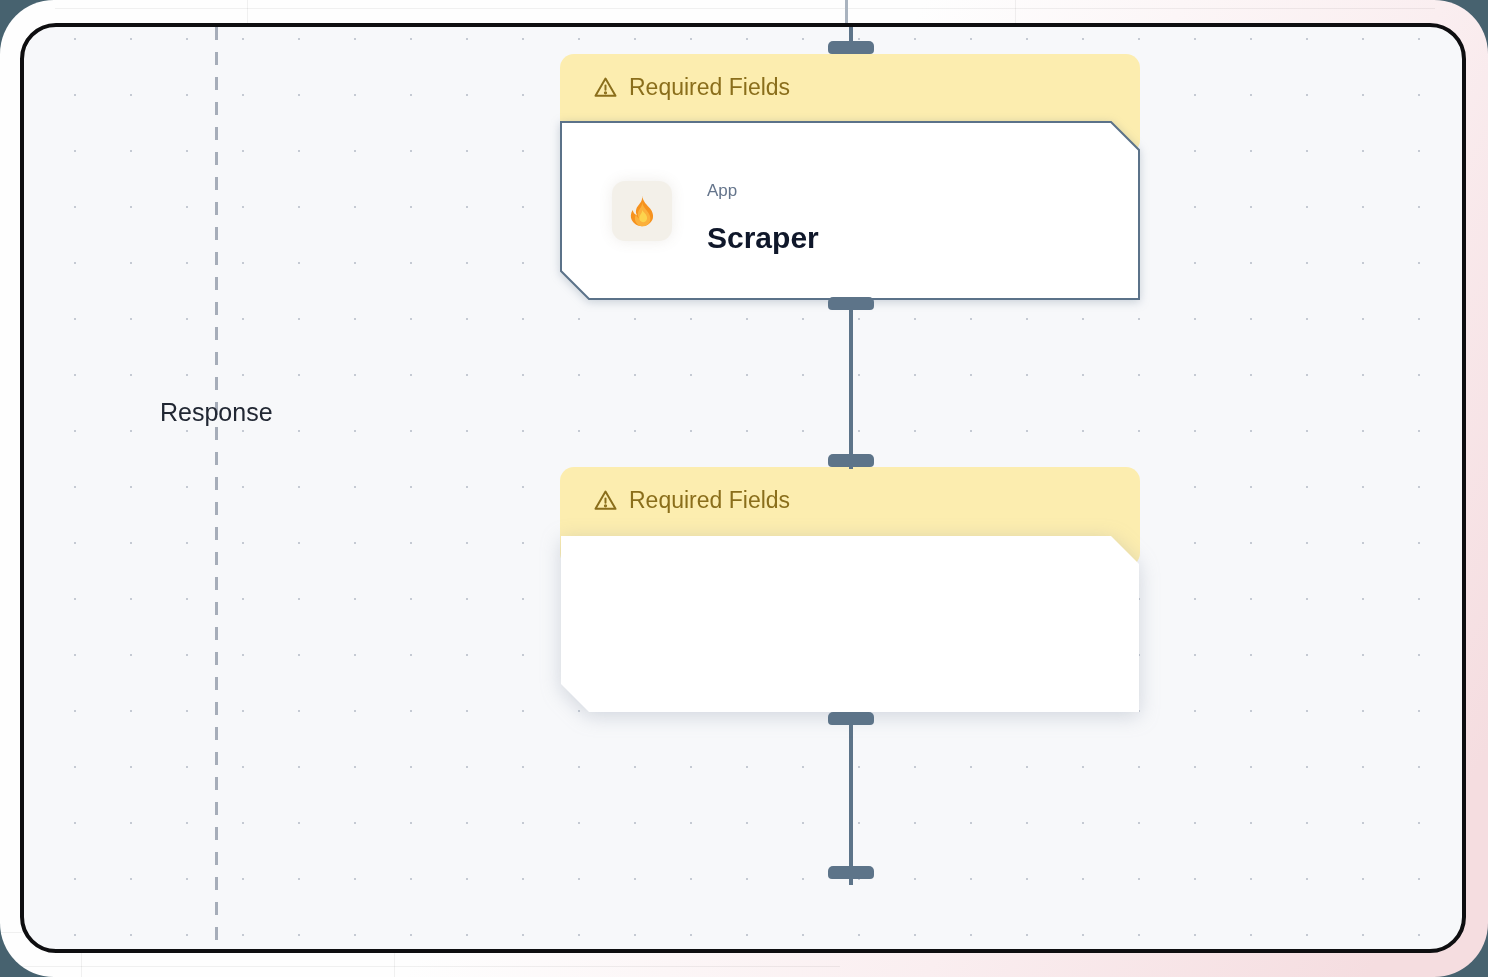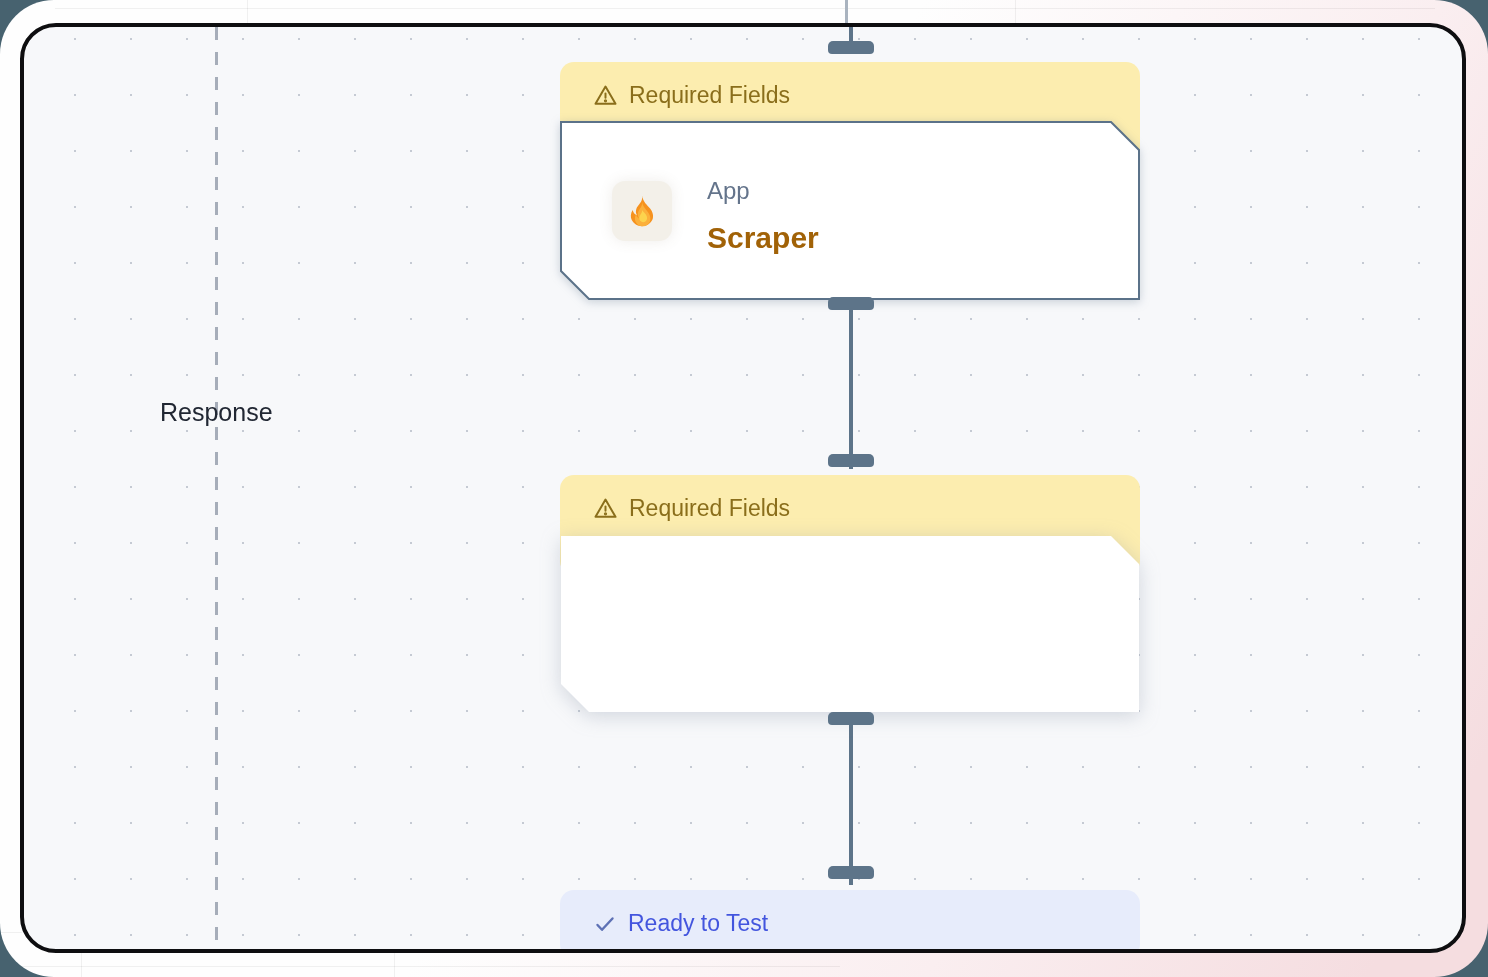--- a/index.html
+++ b/index.html
@@ -45,21 +45,21 @@
   .handle {
     position:absolute; left:804px; width:46px; height:13px;
     background:#5D7489; border-radius:5px 5px 4px 4px; z-index:6;
   }
   .h1t{top:14px} .h1b{top:270px} .h2t{top:427px} .h2b{top:685px} .h3t{top:839px}
 
   
   .node { position:absolute; left:536px; width:580px; }
   .banner {
     position:absolute; left:0; top:0; width:580px; height:100px;
-    border-radius:14px; z-index:1;margin-top:8px;
+    border-radius:14px; z-index:1;
   }
   .banner.warning { background:#FCEDAF; }
   .banner.ready   { background:#E7ECFB; height:68px; }
   .banner-inner { height:67px; display:flex; align-items:center; gap:11px; padding-left:33px; }
   .banner.warning .banner-label { font-size:23px; font-weight:500; color:#8A6E1B; }
   .banner.ready  .banner-label { font-size:23px; font-weight:500; color:#4355DE; }
 
   .card-shape { position:absolute; left:0; z-index:2; }
   .card-shape.bordered { filter:drop-shadow(0 2px 5px rgba(90,114,137,0.30)); }
   .card-shape.plain    { filter:drop-shadow(0 4px 10px rgba(120,134,156,0.30)); }
@@ -70,22 +70,22 @@
     display:flex; align-items:center; justify-content:center;
   }
   .fire-bg {
     background:#f3f0e9; border-radius:13px;
     box-shadow:0 0 14px rgba(120,110,80,0.12);
   }
   .ai-bg {
     background:#EE3A47; border-radius:14px;
     box-shadow:0 0 0 5px rgba(238,58,71,0.16), 0 0 20px rgba(238,58,71,0.45);
   }
-  .node-category { position:absolute; left:147px; top:56px; font-size:24px; color:#64748B; line-height:28px; }
-  .node-title    { position:absolute; left:147px; top:98px; font-size:30px; font-weight:600; color:#a16207; line-height:38px; }
+  .node-category { position:absolute; left:147px; top:56px; font-size:17px; color:#64748B; line-height:28px; }
+  .node-title    { position:absolute; left:147px; top:98px; font-size:30px; font-weight:600; color:#0f172a; line-height:38px; }
 
   .card3 {
     position:absolute; left:0; top:68px; width:580px; height:50px; background:#ffffff; z-index:2;
     clip-path:polygon(0 0, 552px 0, 580px 28px, 580px 100%, 0 100%);
   }
 </style>
 </head>
 <body>
 
 <div class="page">
@@ -146,28 +146,20 @@
           </svg>
           <span class="banner-label">Required Fields</span>
         </div>
       </div>
       <svg class="card-shape plain" style="top:68px;" width="580" height="178">
         <path d="M1 1 H551 L579 29 V177 H29 L1 149 Z" fill="#ffffff"></path>
       </svg>
     </div>
 
     <div class="node" style="top:855px; height:120px;">
-      <div class="banner ready">
-        <div class="banner-inner">
-          <svg width="24" height="24" viewBox="0 0 24 24" fill="none" stroke="#5E71B5" stroke-width="2.4" stroke-linecap="round" stroke-linejoin="round">
-            <path d="M4.5 13 l4.5 4.8 L19.5 6.5"></path>
-          </svg>
-          <span class="banner-label">Ready to Test</span>
-        </div>
-      </div>
       <div class="card3"></div>
     </div>
 
     <div class="handle h1t"></div>
     <div class="handle h1b"></div>
     <div class="handle h2t"></div>
     <div class="handle h2b"></div>
     <div class="handle h3t"></div>
   </div>
 </div>

